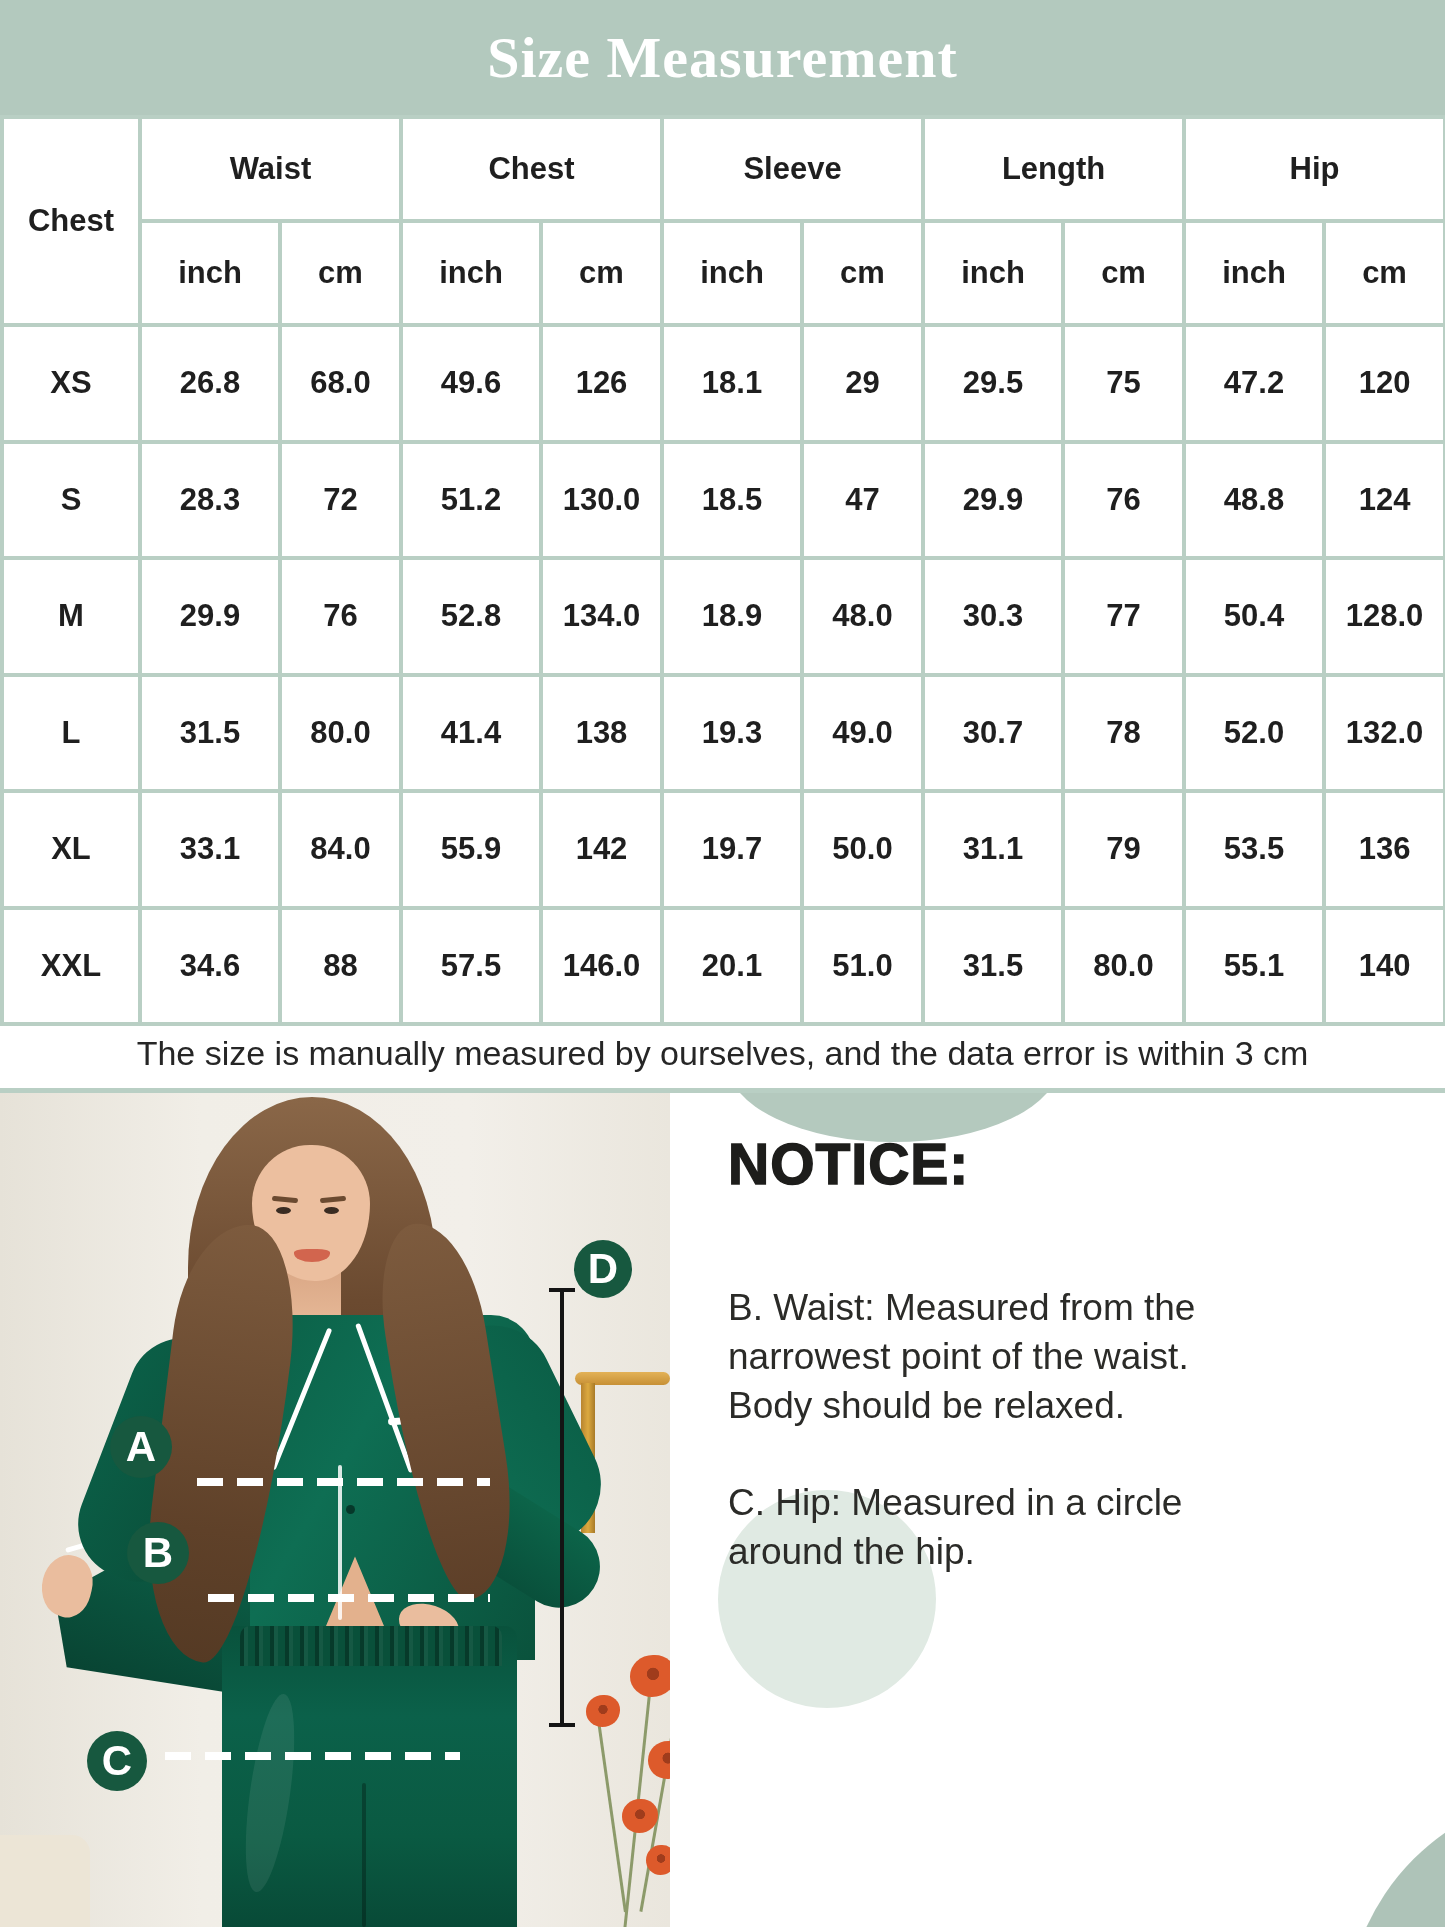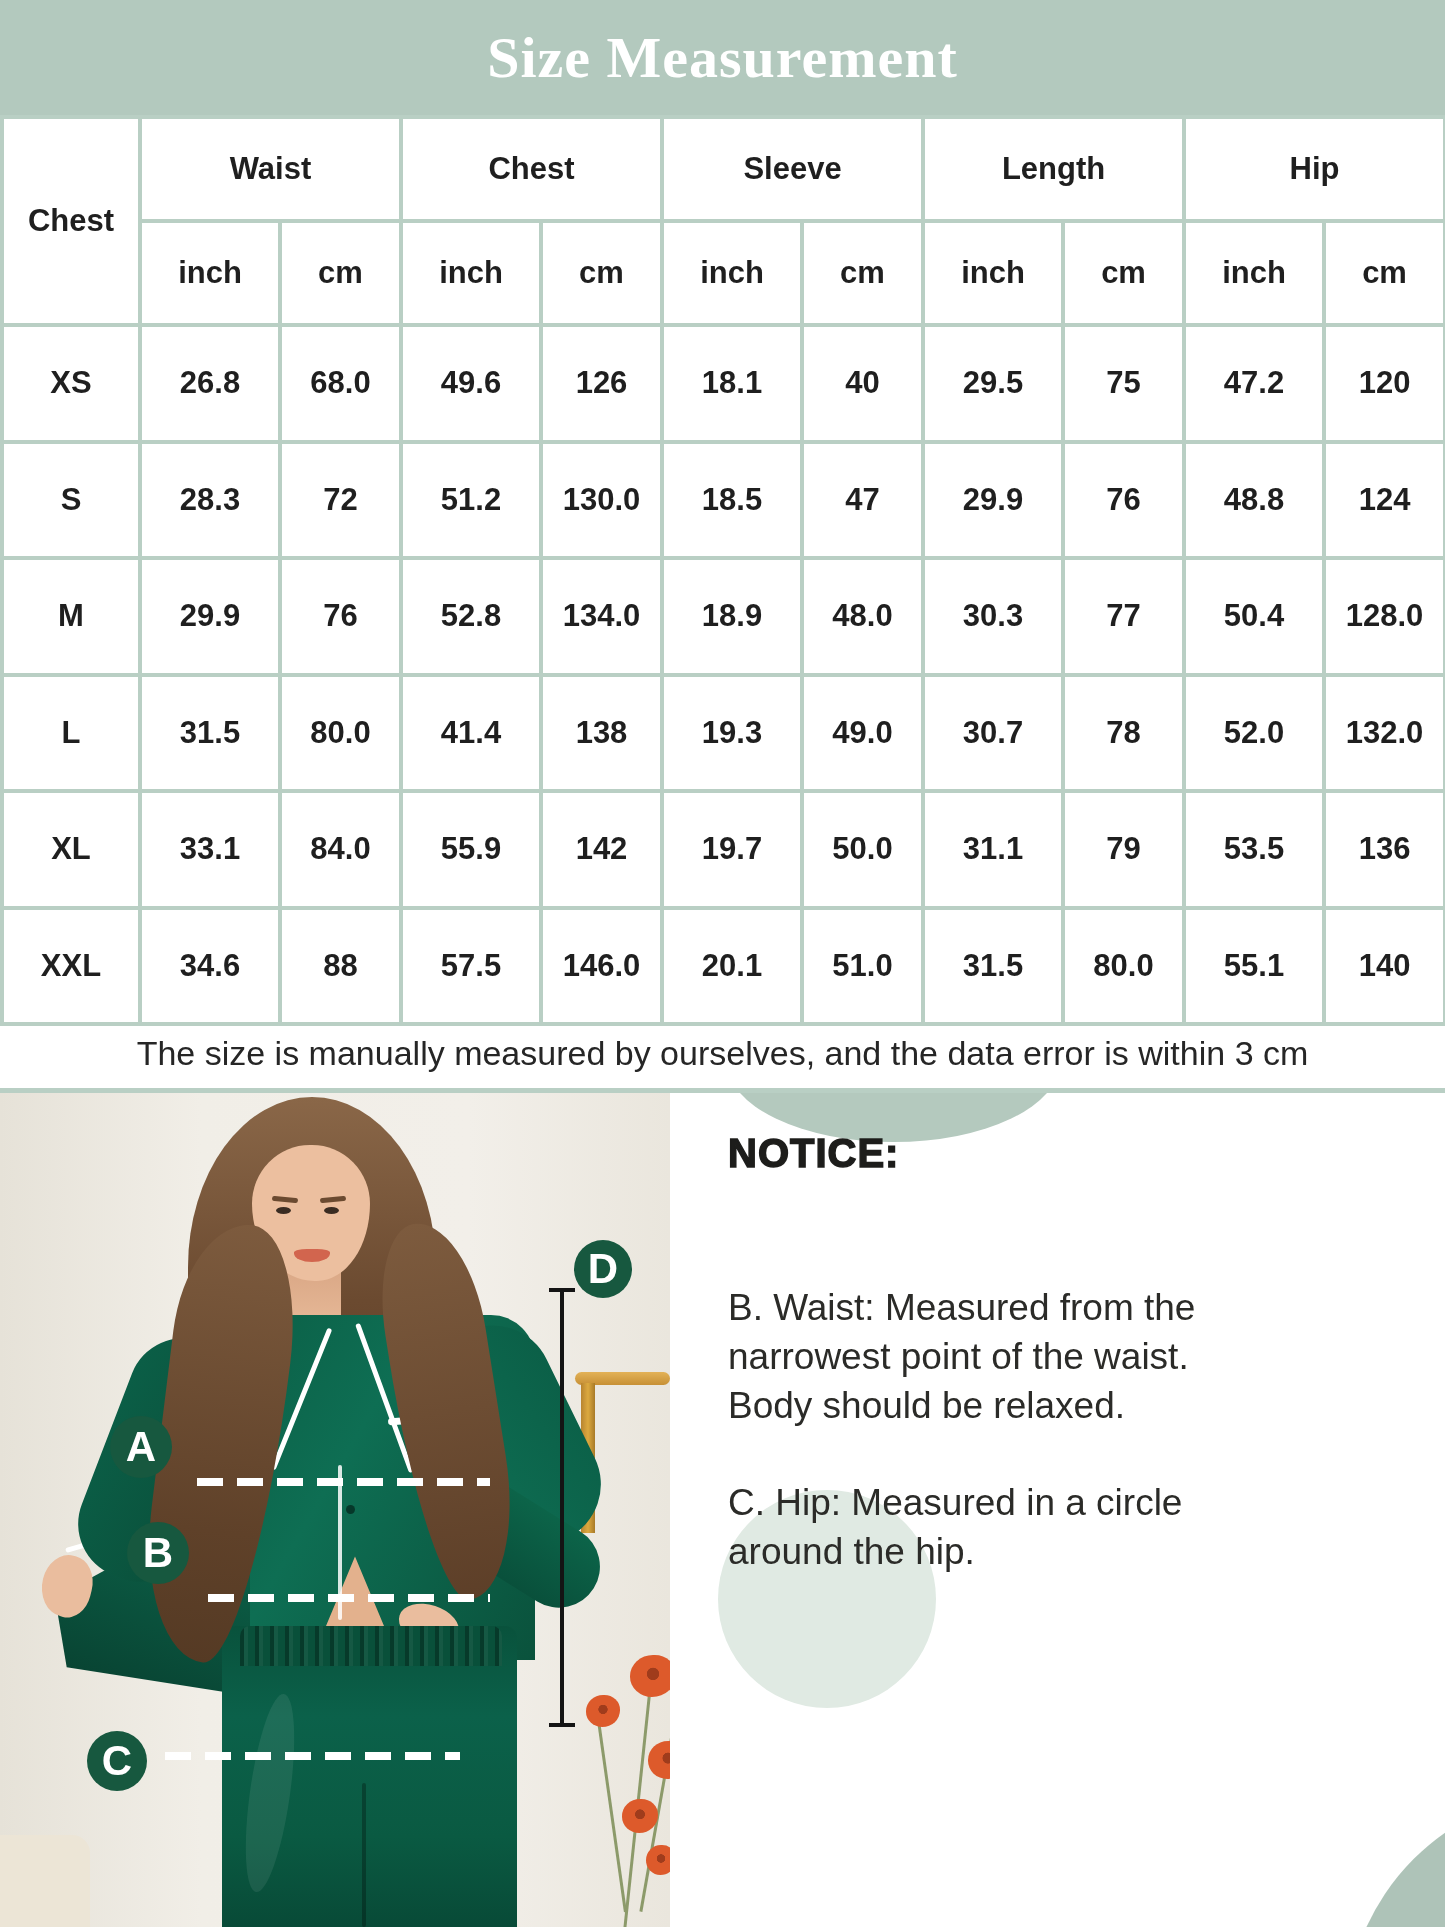--- a/index.html
+++ b/index.html
@@ -35,21 +35,21 @@
   .section{position:absolute;left:0;top:1093px;width:1445px;height:834px;background:#fff;overflow:hidden;}
 
   .half-ellipse{position:absolute;left:727px;top:-111px;width:333px;height:160px;border-radius:50%;
     background:var(--sage-ellipse);}
   .light-circle{position:absolute;left:718px;top:397px;width:218px;height:218px;border-radius:50%;
     background:var(--sage-light);}
   .corner-circle{position:absolute;left:1345px;top:697px;width:470px;height:470px;border-radius:50%;
     background:var(--sage-corner);}
 
   .notice-block{position:absolute;left:728px;top:38px;width:710px;}
-  .notice-block h2{font-size:40px;font-weight:800;color:#1d1d1b;-webkit-text-stroke:1.5px #1d1d1b;
+  .notice-block h2{font-size:57px;font-weight:800;color:#1d1d1b;-webkit-text-stroke:1.5px #1d1d1b;
     letter-spacing:1px;margin-bottom:48px;}
   .notice-block .paras{position:absolute;left:0;top:152px;width:705px;}
   .notice-block p{font-size:37px;line-height:49px;color:var(--notice-text);margin-bottom:48px;white-space:pre-line;}
 
   
   .photo{position:absolute;left:0;top:0;width:670px;height:834px;overflow:hidden;
     background:linear-gradient(90deg,#e6e2d8 0%,#f1eee7 30%,#f2efe9 70%,#eae6dd 100%);}
   .photo *{position:absolute;}
 
   .couch{left:-30px;top:742px;width:120px;height:100px;background:#ece5d6;border-radius:18px 18px 0 0;}
@@ -149,21 +149,21 @@
         </tr>
     </thead>
     <tbody id="table-body">
         <tr>
           <th>XS</th>
           <td>26.8</td>
           <td>68.0</td>
           <td>49.6</td>
           <td>126</td>
           <td>18.1</td>
-          <td>40</td>
+          <td>29</td>
           <td>29.5</td>
           <td>75</td>
           <td>47.2</td>
           <td>120</td>
         </tr>
         <tr>
           <th>S</th>
           <td>28.3</td>
           <td>72</td>
           <td>51.2</td>

